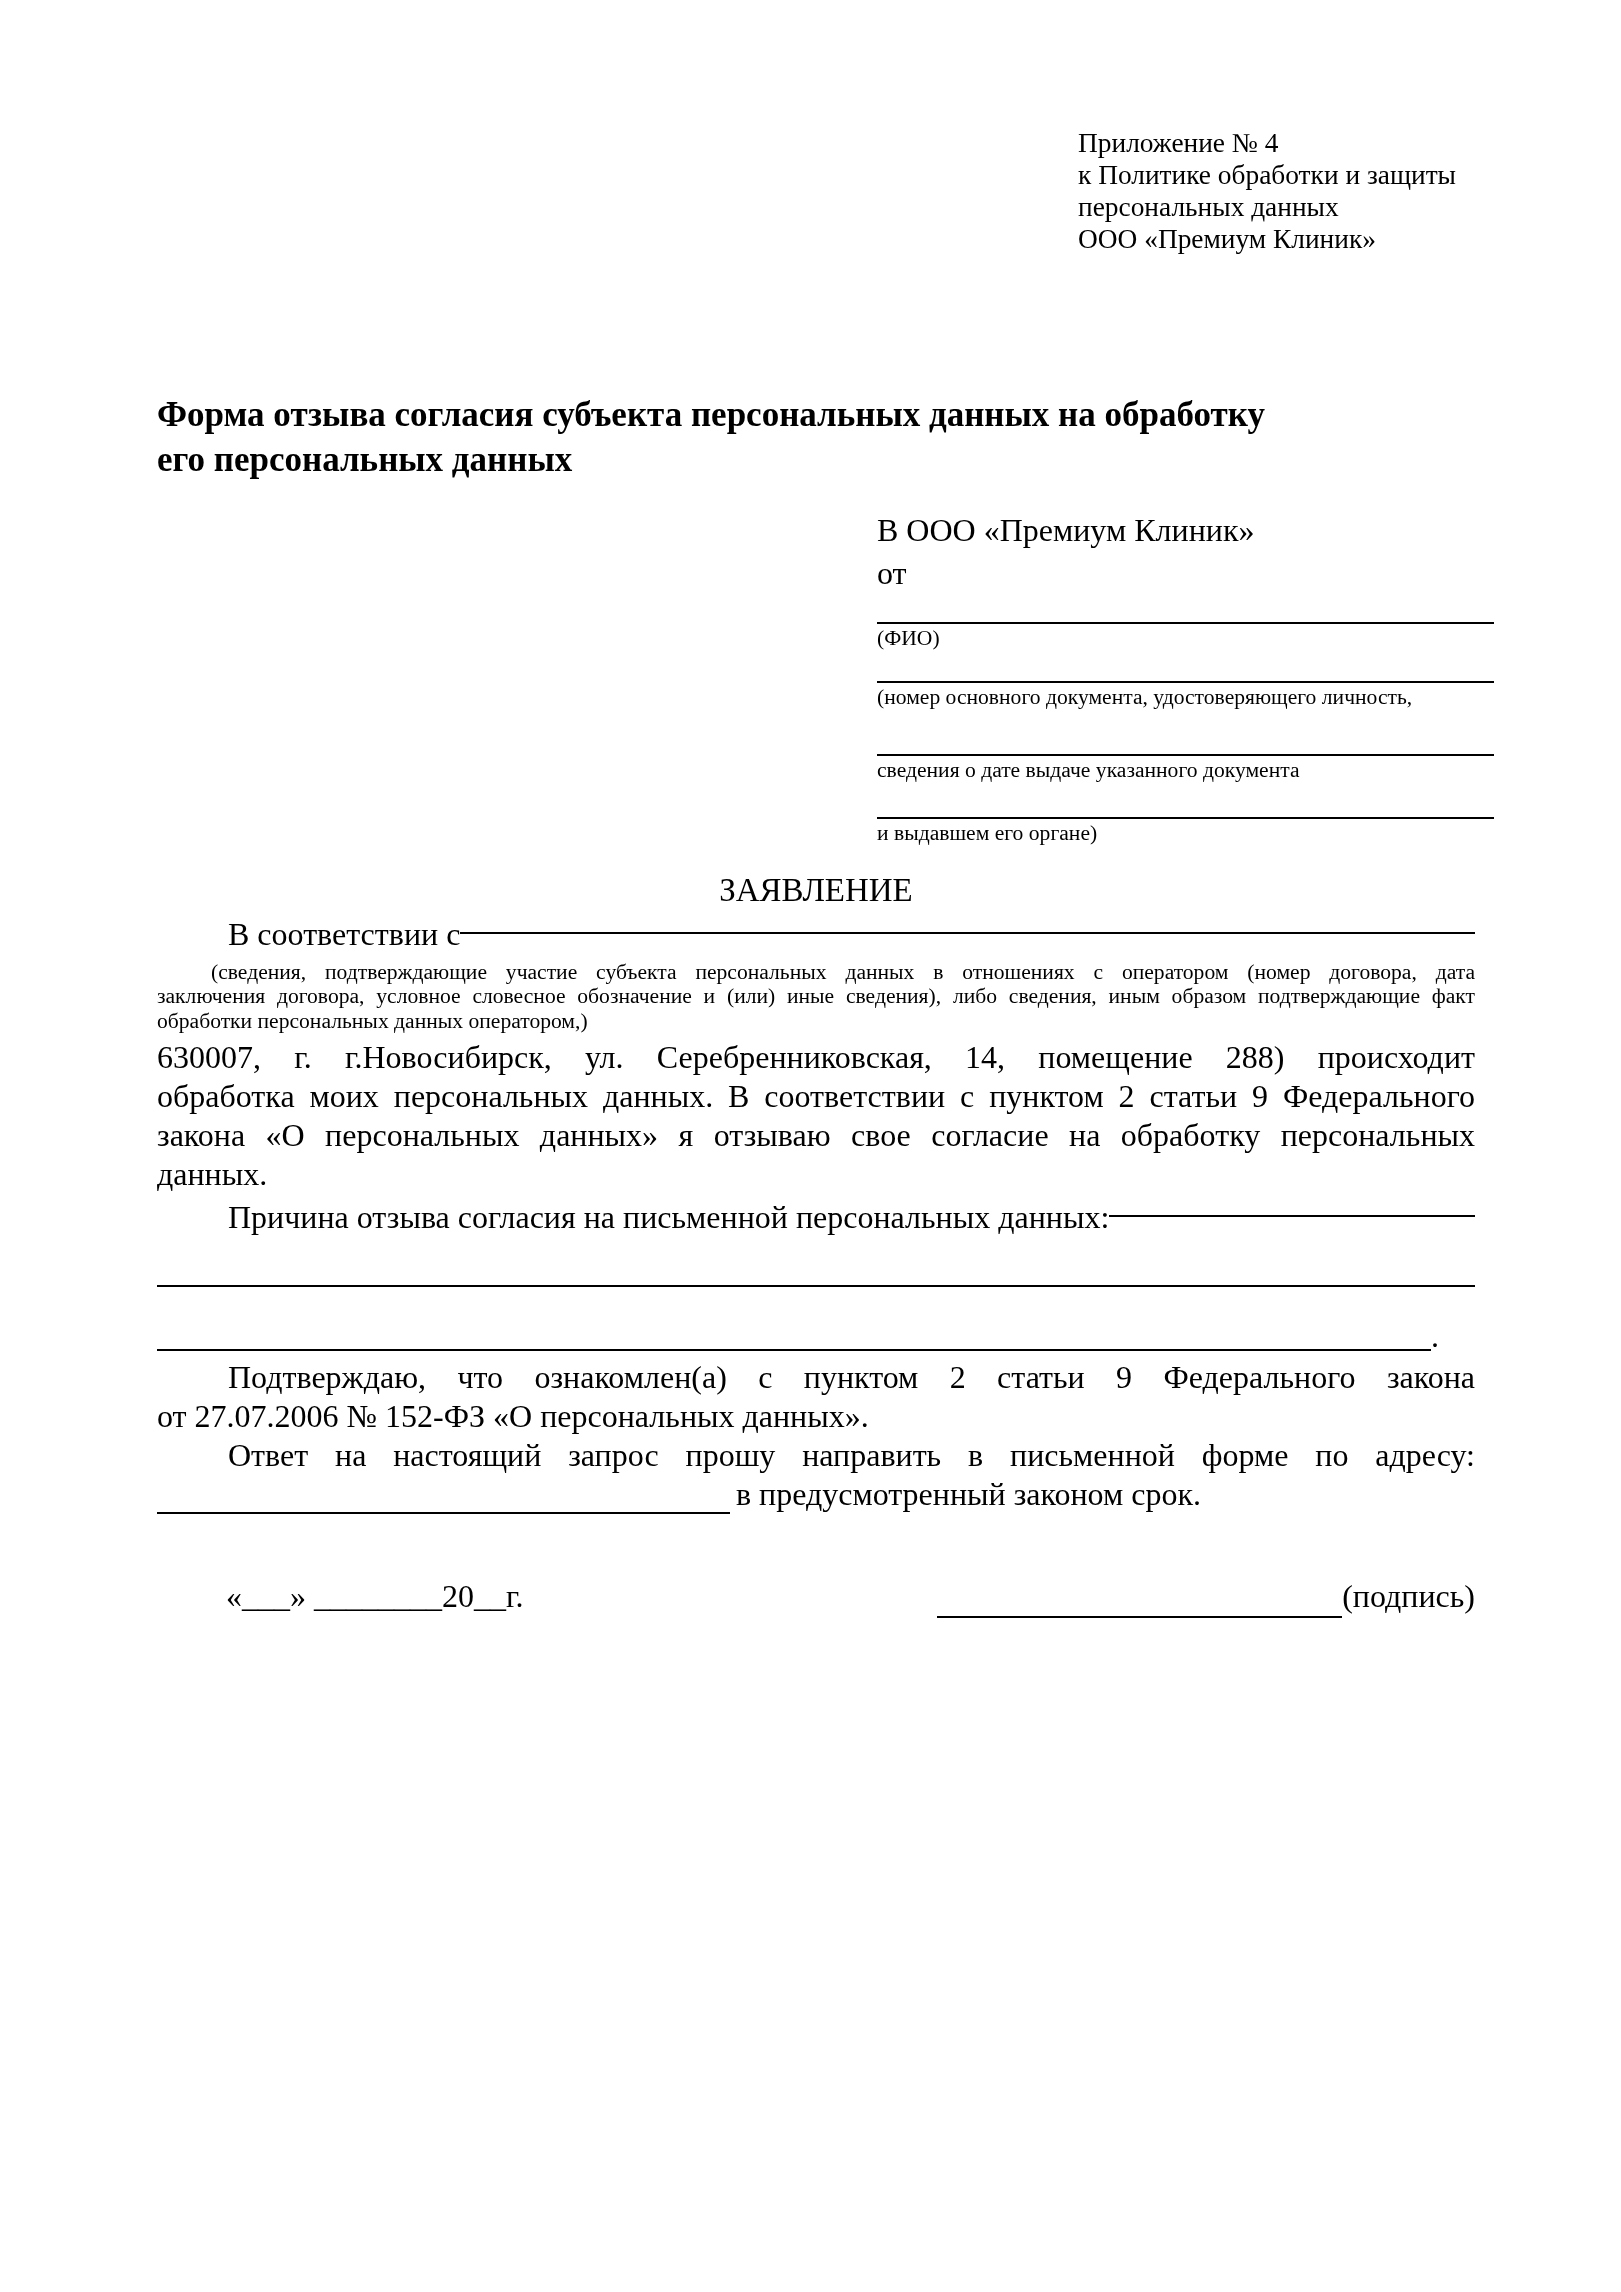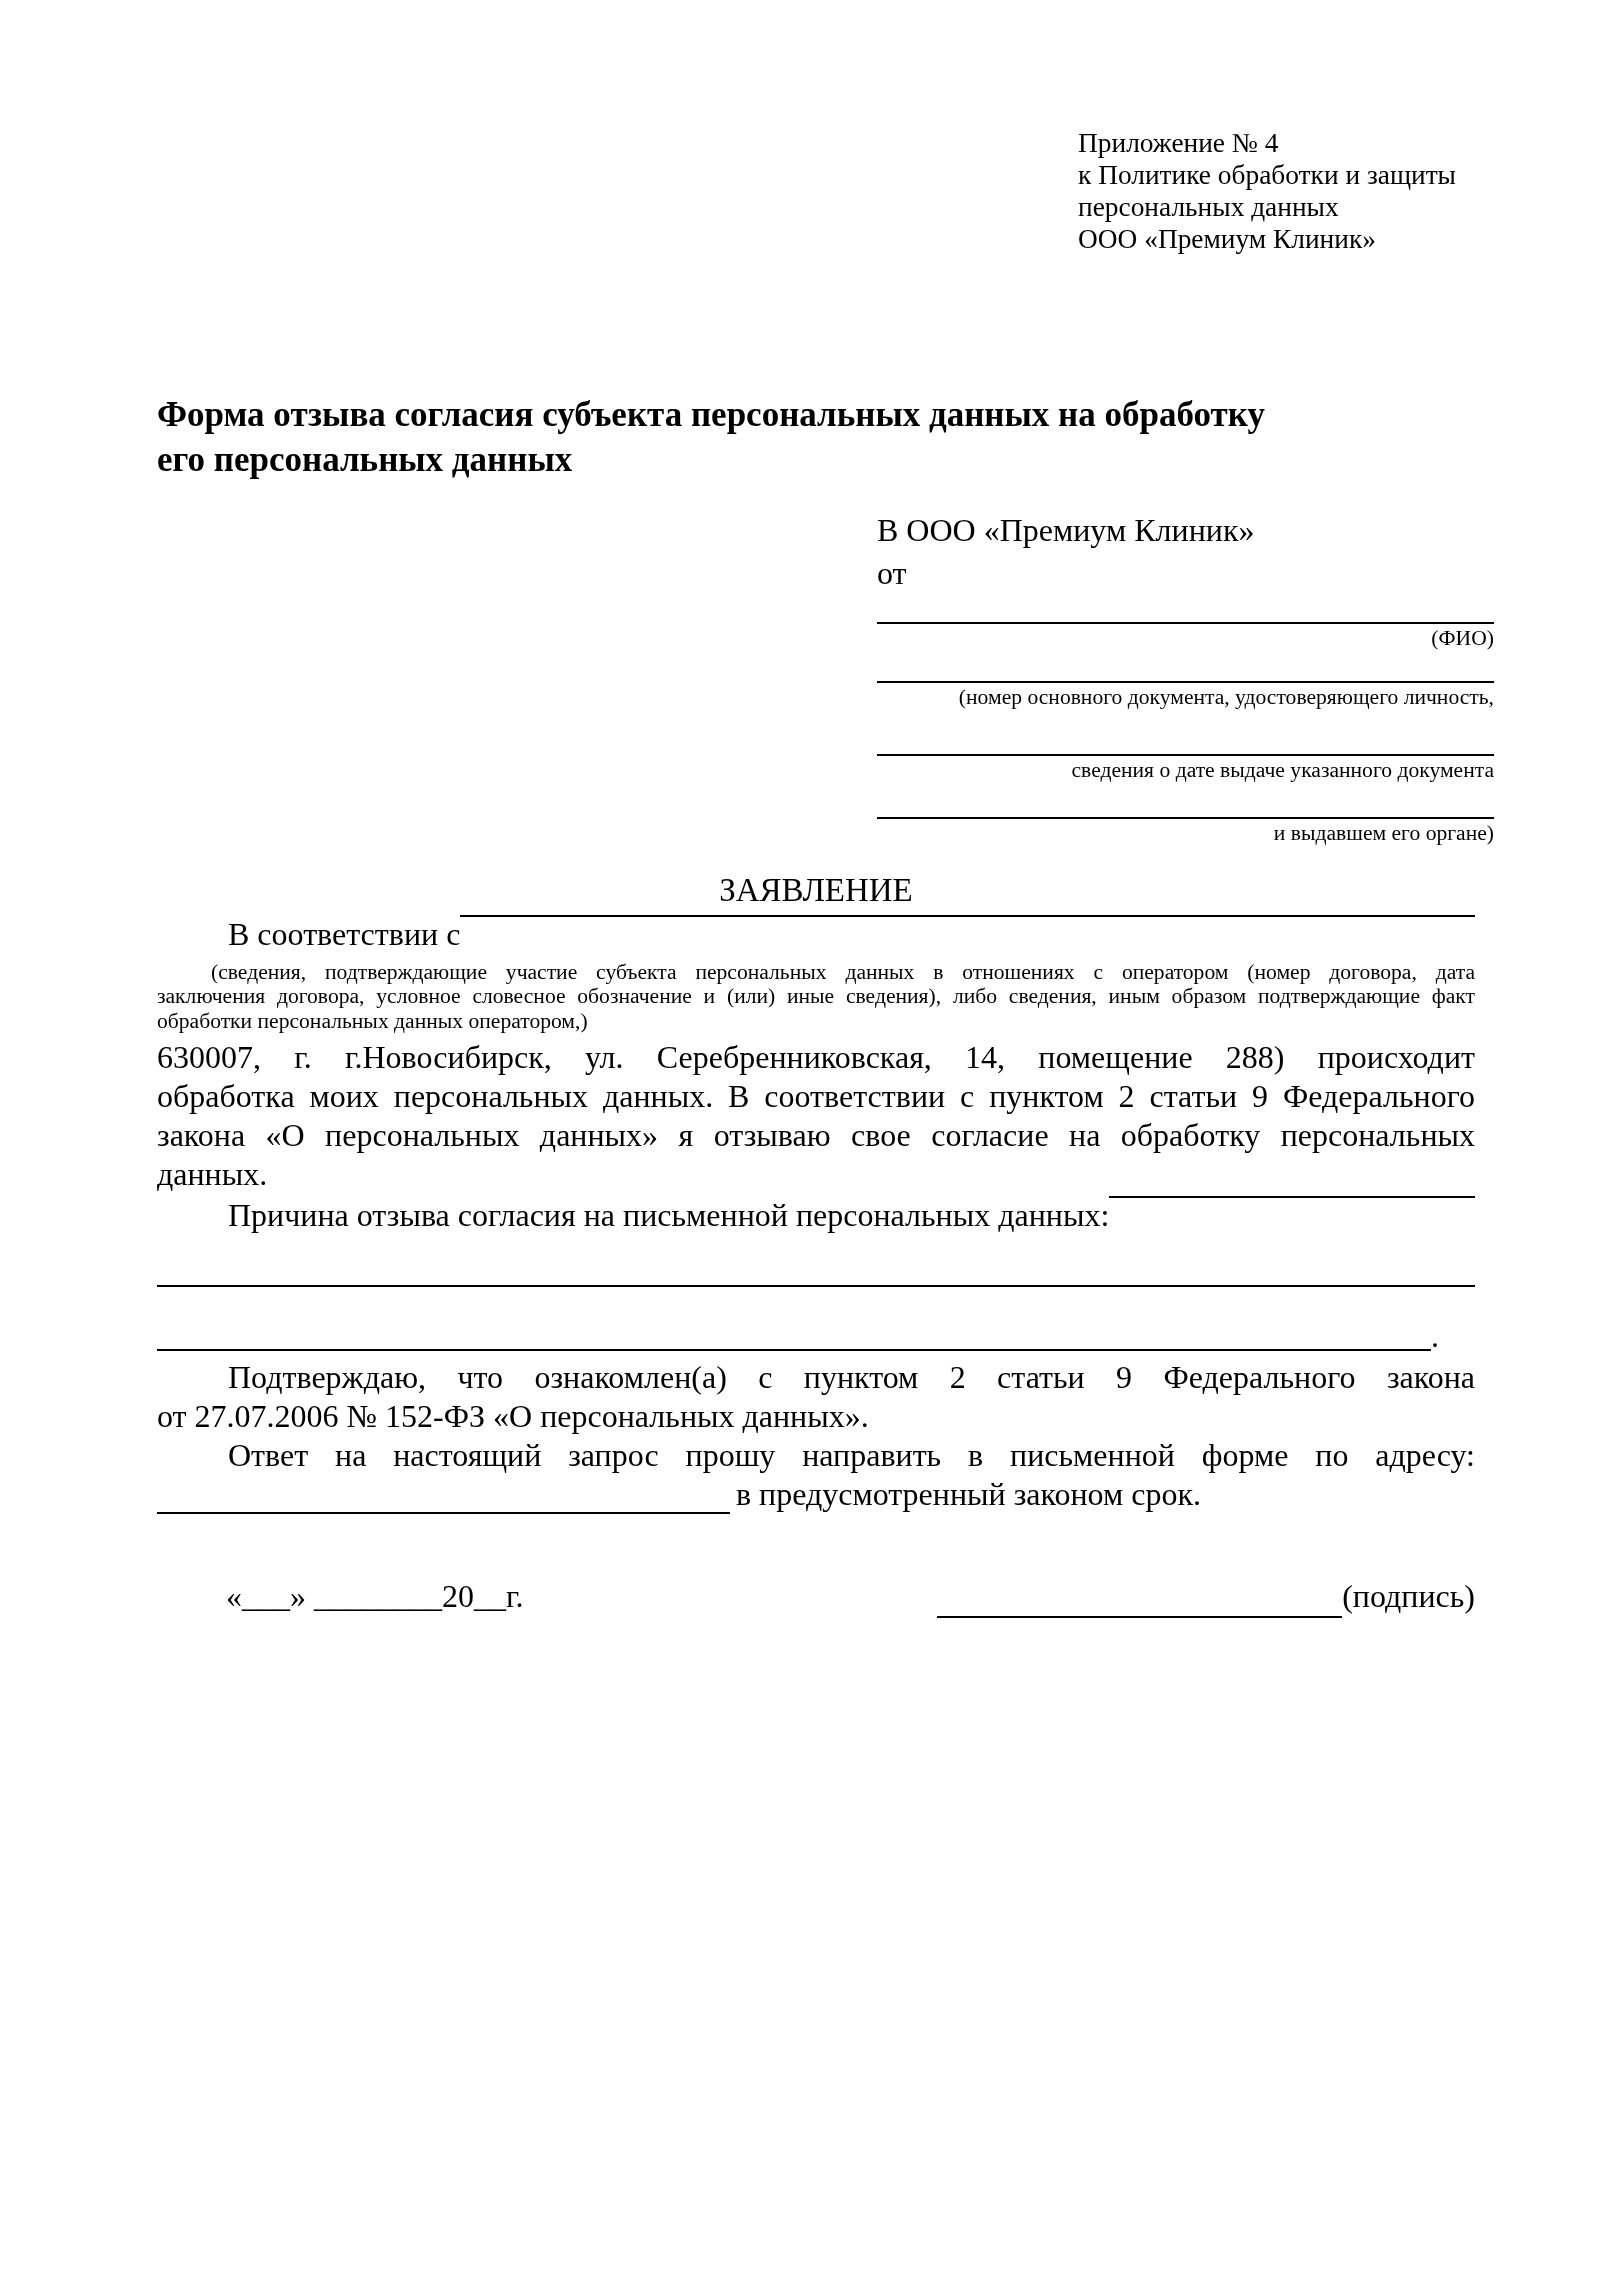--- a/index.html
+++ b/index.html
@@ -46,30 +46,30 @@
   }
   .recipient .r-to, .recipient .r-from { height: 43px; }
   .rule { border-bottom: 2.9px solid #000; }
   .fspace1 { height: 24.5px; }
   .fspace2 { height: 28px; }
   .fspace3 { height: 42px; }
   .fspace4 { height: 32px; }
   .fcap {
     font-size: 21.6px;
     line-height: 29px;
-    text-align: right;
+    text-align: left;
   }
   
   .heading {
     margin-top: 23.5px;
     height: 44px;
     text-align: center;
     font-size: 33px;
   }
-  .fillrow { display: flex; align-items: flex-start; height: 39px; }
+  .fillrow { display: flex; align-items: center; height: 39px; }
   .fillrow .lead { white-space: nowrap; padding-left: 71px; }
   .fillrow .fill { flex: 1; border-bottom: 2.9px solid #000; margin-bottom: 2.9px; }
   .note {
     font-size: 21.6px;
     line-height: 24.5px;
     margin-top: 5.9px;
   }
   .note .tline:first-child { text-indent: 54px; }
   .block-justify .tline { text-align: justify; text-align-last: justify; }
   .block-justify .tline:last-child { text-align: left; text-align-last: left; }

